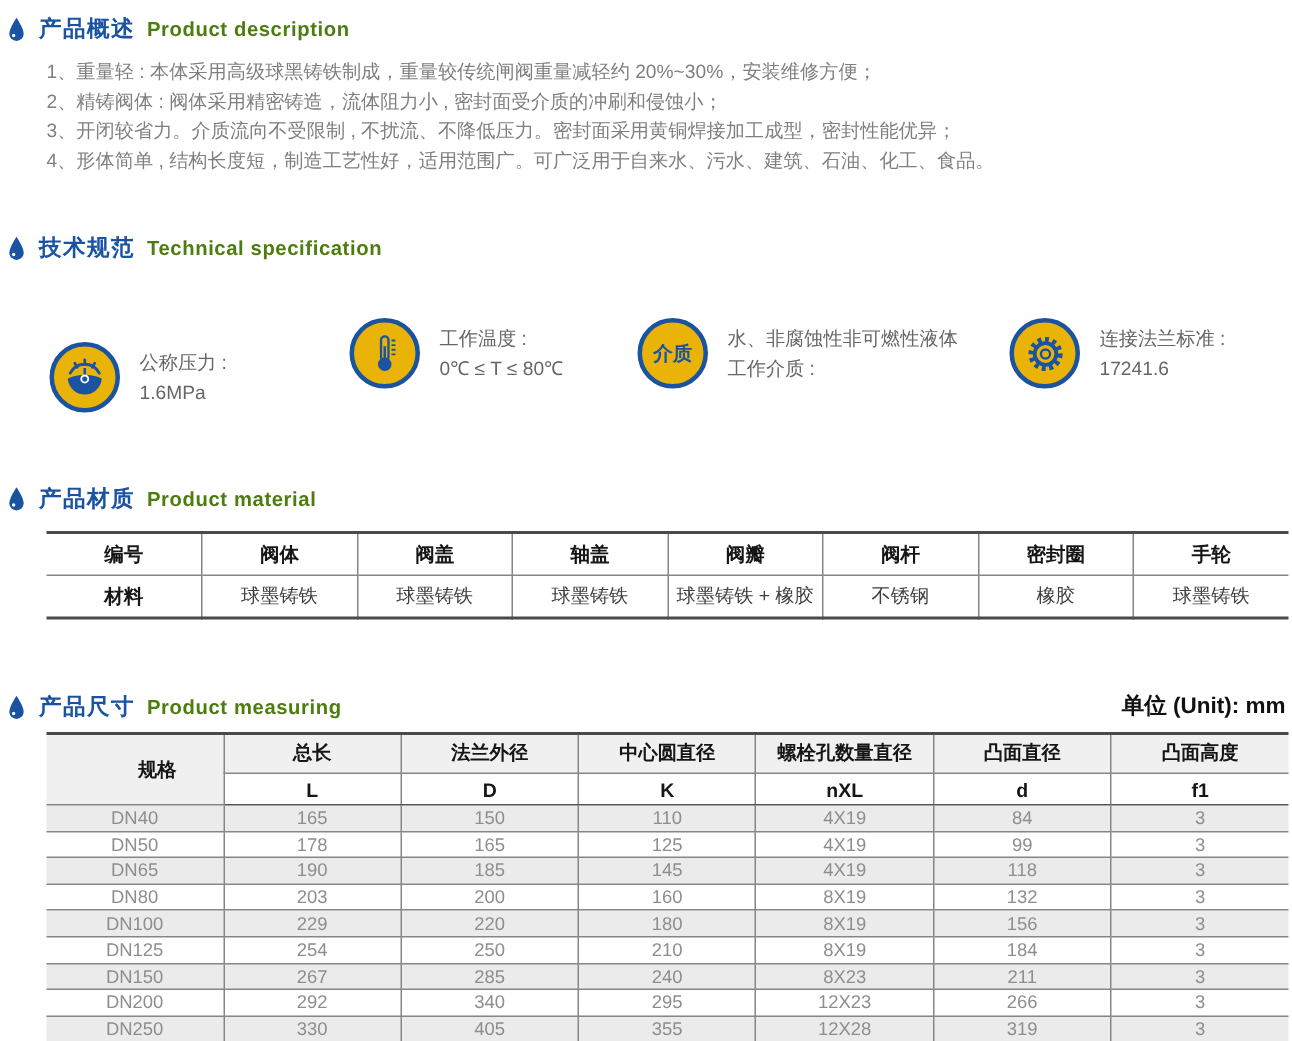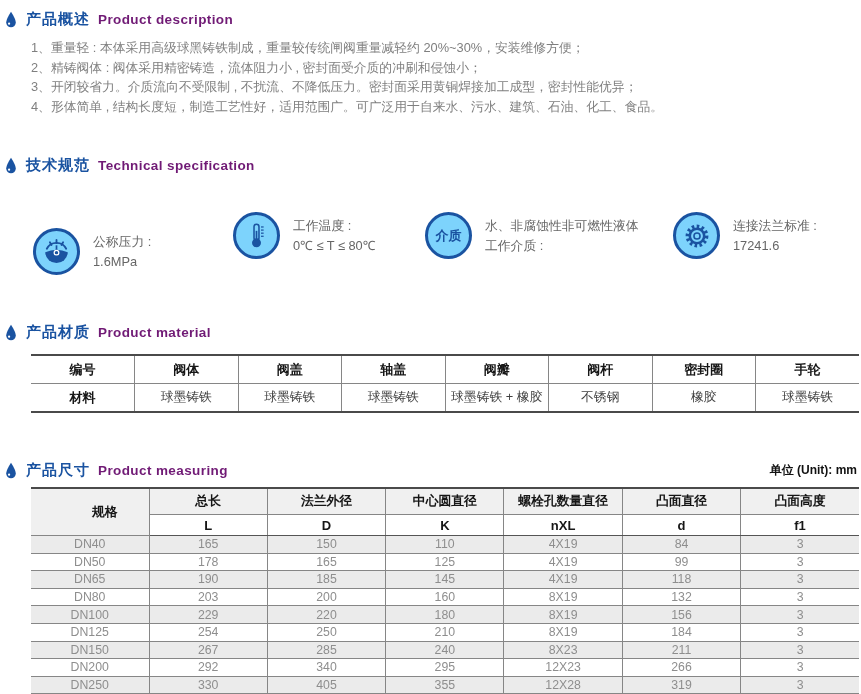--- a/index.html
+++ b/index.html
@@ -7,58 +7,58 @@
   html,body { margin:0; padding:0; }
   body {
     width:861px; height:694px; background:#ffffff; overflow:hidden;
     font-family:"Liberation Sans", sans-serif;
   }
   .page { width:861px; height:694px; position:relative; }
 
   
   .sec-head { display:flex; align-items:center; gap:8px; padding-left:4px; }
   .sec-head .zh { font-size:15px; font-weight:bold; color:var(--blue); letter-spacing:1px; }
-  .sec-head .en { font-size:13.5px; font-weight:bold; color:#701a75; letter-spacing:0.4px; }
+  .sec-head .en { font-size:13.5px; font-weight:bold; color:#4d7c0f; letter-spacing:0.4px; }
   .drop { display:inline-flex; }
   .drop svg { display:block; }
 
   
   .sec-desc { padding-top:10px; }
   .desc-list { list-style:none; margin:9px 0 0 0; padding:0 0 0 31px; }
   .desc-list li { font-size:12.8px; color:#7f7f7f; line-height:19.5px; white-space:nowrap; }
 
   
   .sec-tech { margin-top:40px; }
   .spec-row { display:flex; margin:21px 0 0 33px; align-items:center; }
   .spec-item { display:flex; align-items:center; gap:13px; }
   .spec-item:nth-child(1){ width:200px;margin-top:32px; }
   .spec-item:nth-child(2){ width:192px; }
   .spec-item:nth-child(3){ width:248px; }
   .spec-icon {
     width:47px; height:47px; border:3px solid var(--blue); border-radius:50%;
-    display:flex; align-items:center; justify-content:center; flex:none; background:#7dd3fc;
+    display:flex; align-items:center; justify-content:center; flex:none; background:#eab308;
   }
   .medium-glyph { color:var(--blue); font-weight:bold; font-size:13px; letter-spacing:0; }
   .spec-text { font-size:12.8px; color:#666; line-height:20px; white-space:nowrap; }
 
   
   table { border-collapse:collapse; table-layout:fixed; width:828px; margin-left:31px;
           border-left:hidden; border-right:hidden; }
 
   
   .sec-mat { margin-top:48px; }
   .mat-table { margin-top:12px; border-top:2px solid var(--heavy); border-bottom:2px solid var(--heavy); }
   .mat-table th, .mat-table td { border:1px solid var(--line); text-align:center; padding:4.5px 2px; }
   .mat-table th { font-size:13px; color:var(--ink); font-weight:bold; }
   .mat-table td { font-size:12.8px; color:#3f3f3f; }
 
   
   .sec-meas { margin-top:48px; }
   .meas-head { display:flex; justify-content:space-between; align-items:flex-end; padding-right:4px; }
-  .unit-label { font-size:12px; font-weight:bold; color:#111; padding-bottom:1px; }
+  .unit-label { font-size:15px; font-weight:bold; color:#111; padding-bottom:1px; }
   .meas-table { margin-top:7px; border-top:2px solid var(--heavy); border-bottom:2px solid var(--heavy); }
   .meas-table th, .meas-table td { border:1px solid var(--line); text-align:center; }
   .meas-table .group-row th { background:#f0f0f0; font-size:12.8px; font-weight:bold; color:var(--ink); padding:4px 2px; height:24px; }
   .meas-table th.spec-col { background:#f0f0f0; width:118px;padding-left:32px; }
   .meas-table .sub-row th { background:#ffffff; font-size:13px; font-weight:bold; color:var(--ink); padding:2px; height:21px; border-bottom:1.5px solid #555; }
   .meas-table tbody td { font-size:12.3px; color:var(--gray-text); padding:1px 2px; height:17.6px; }
   .meas-table tbody tr:nth-child(odd) { background:#ebebeb; }
 </style>
 </head>
 <body>

